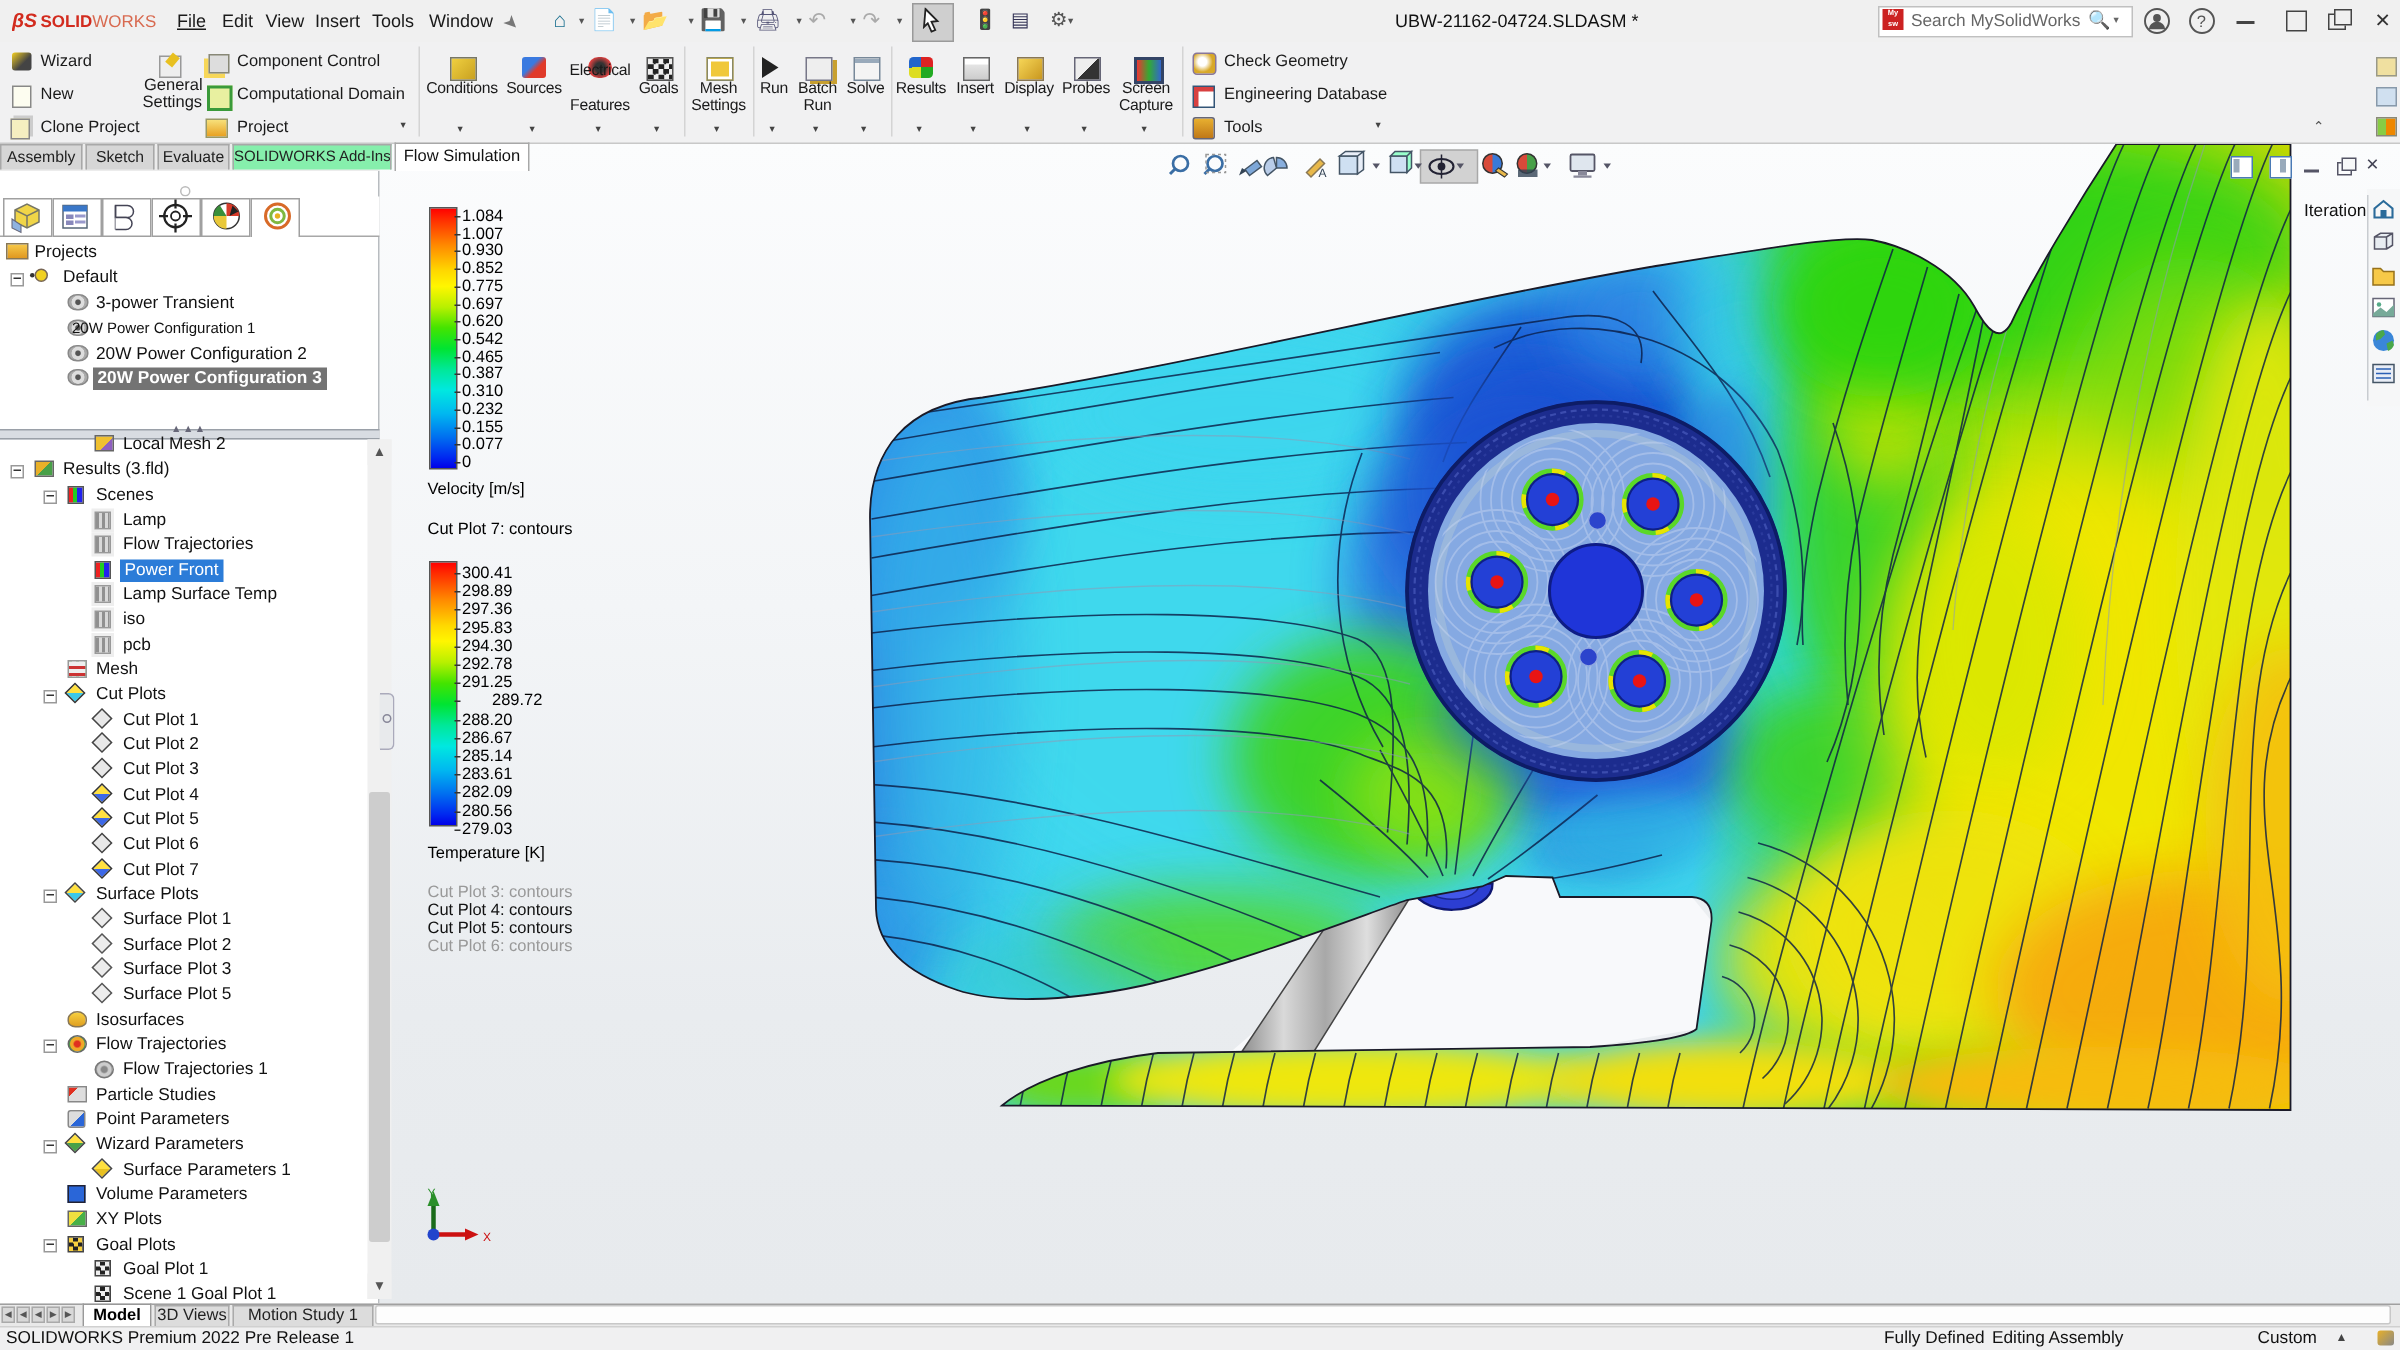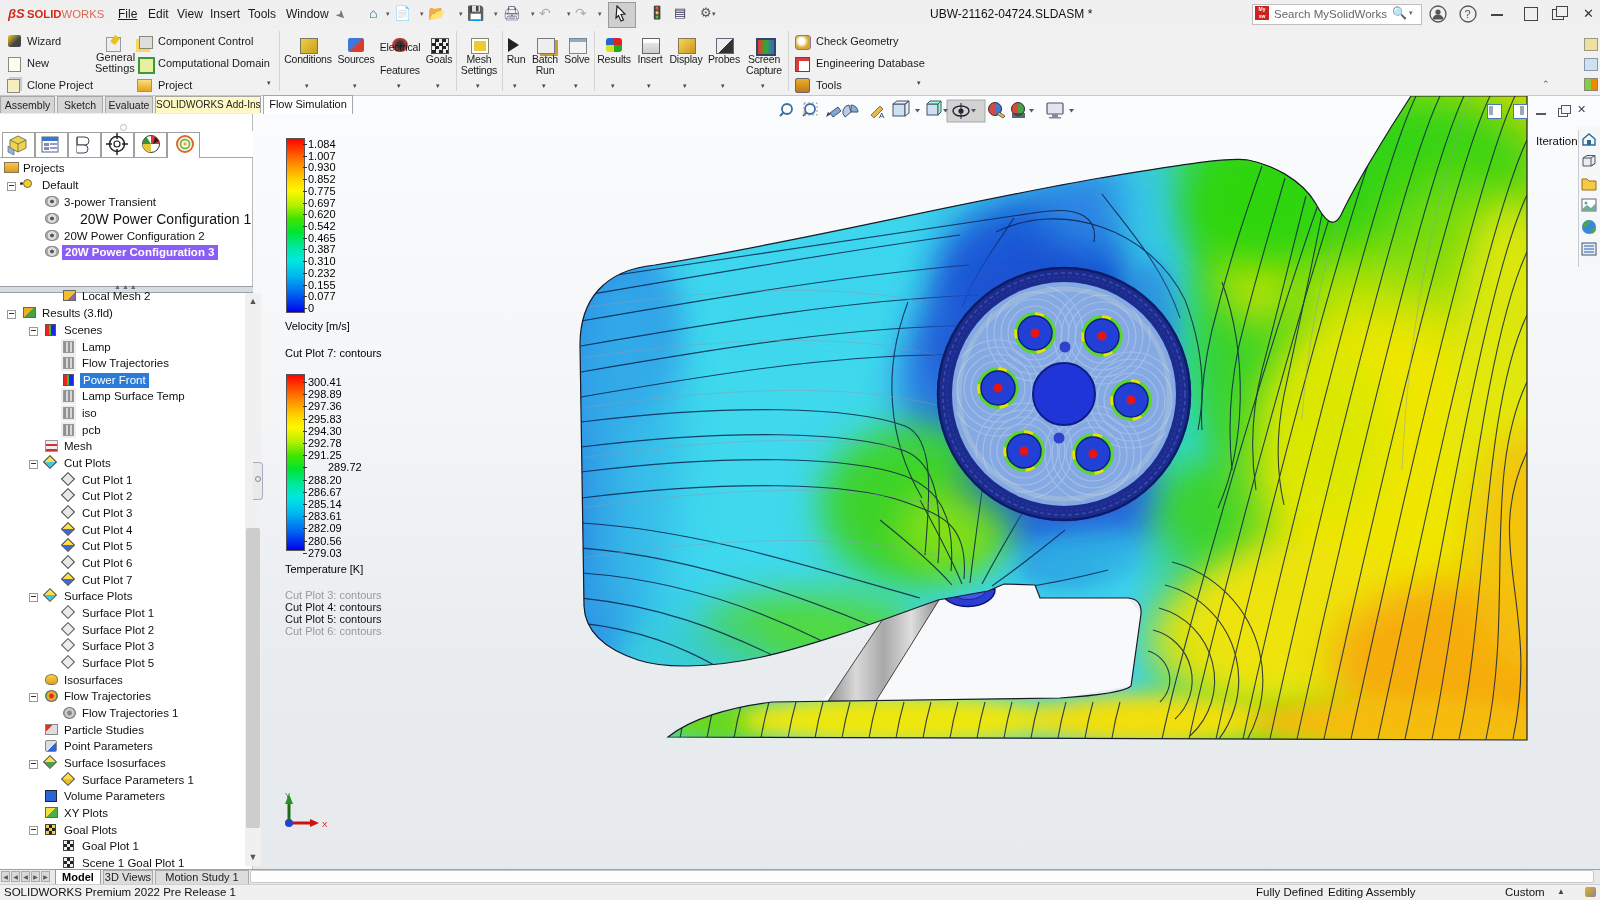--- a/index.html
+++ b/index.html
@@ -442,21 +442,21 @@
 <div class="abs t11 nw" style="left:816px;top:79px;">Tools</div>
 <div class="abs nw" style="left:917px;top:79px;font-size:7px;color:#444;">▾</div>
 <div class="abs nw" style="left:1542px;top:79px;font-size:9px;color:#555;">⌃</div>
 <div class="abs" style="left:1584px;top:38px;width:12px;height:11px;background:#f0e0a0;border:1px solid #998;"></div>
 <div class="abs" style="left:1584px;top:58px;width:12px;height:11px;background:#d0e0f0;border:1px solid #89a;"></div>
 <div class="abs" style="left:1584px;top:78px;width:12px;height:11px;background:conic-gradient(#e80 0 50%,#8c4 0);border:1px solid #887;"></div>
 <div class="abs" style="left:0;top:96px;width:253px;height:18px;background:#ececec;"></div>
 <div class="abs" style="left:0px;top:96px;width:55px;height:17px;background:#d6d6d6;border:1px solid #a8a8a8;border-bottom:none;box-sizing:border-box;font-size:10.5px;color:#222;text-align:center;line-height:16px;white-space:nowrap;overflow:hidden;">Assembly</div>
 <div class="abs" style="left:57px;top:96px;width:46px;height:17px;background:#d6d6d6;border:1px solid #a8a8a8;border-bottom:none;box-sizing:border-box;font-size:10.5px;color:#222;text-align:center;line-height:16px;white-space:nowrap;overflow:hidden;">Sketch</div>
 <div class="abs" style="left:105px;top:96px;width:48px;height:17px;background:#d6d6d6;border:1px solid #a8a8a8;border-bottom:none;box-sizing:border-box;font-size:10.5px;color:#222;text-align:center;line-height:16px;white-space:nowrap;overflow:hidden;">Evaluate</div>
-<div class="abs" style="left:155px;top:96px;width:106px;height:17px;background:#fef9c3;border:1px solid #a8a8a8;border-bottom:none;box-sizing:border-box;font-size:10px;color:#222;text-align:center;line-height:16px;white-space:nowrap;overflow:hidden;">SOLIDWORKS Add-Ins</div>
+<div class="abs" style="left:155px;top:96px;width:106px;height:17px;background:#86efac;border:1px solid #a8a8a8;border-bottom:none;box-sizing:border-box;font-size:10px;color:#222;text-align:center;line-height:16px;white-space:nowrap;overflow:hidden;">SOLIDWORKS Add-Ins</div>
 <div class="abs" style="left:263px;top:95px;width:90px;height:19px;background:#fff;border:1px solid #a8a8a8;border-bottom:none;box-sizing:border-box;font-size:11px;color:#111;text-align:center;line-height:17px;white-space:nowrap;">Flow Simulation</div>
 <div class="abs" style="left:0;top:114px;width:253px;height:755px;background:#fff;border-right:1px solid #b8bcc0;box-sizing:border-box;"></div>
 <div class="abs" style="left:120px;top:124px;width:5px;height:5px;border:1px solid #bbb;border-radius:50%;"></div>
 <div class="abs" style="left:0px;top:131px;width:253px;height:27px;border-bottom:1px solid #a8a8a8;box-sizing:border-box;background:#fff;"></div>
 <div class="abs" style="left:2px;top:132px;width:33px;height:26px;border:1px solid #a0a0a0;border-bottom:1px solid #a0a0a0;box-sizing:border-box;background:#fff;"></div>
 <div class="abs" style="left:35px;top:132px;width:33px;height:26px;border:1px solid #a0a0a0;border-bottom:1px solid #a0a0a0;box-sizing:border-box;background:#fff;"></div>
 <div class="abs" style="left:68px;top:132px;width:33px;height:26px;border:1px solid #a0a0a0;border-bottom:1px solid #a0a0a0;box-sizing:border-box;background:#fff;"></div>
 <div class="abs" style="left:101px;top:132px;width:33px;height:26px;border:1px solid #a0a0a0;border-bottom:1px solid #a0a0a0;box-sizing:border-box;background:#fff;"></div>
 <div class="abs" style="left:134px;top:132px;width:33px;height:26px;border:1px solid #a0a0a0;border-bottom:1px solid #a0a0a0;box-sizing:border-box;background:#fff;"></div>
 <div class="abs" style="left:167px;top:132px;width:33px;height:26px;border:1px solid #a0a0a0;border-bottom:none;box-sizing:border-box;background:#fff;"></div>
@@ -491,25 +491,25 @@
 <div class="abs nw" style="left:114px;top:283px;font-size:7px;color:#667;letter-spacing:1px;">▲▲▲</div>
 <div class="abs" style="left:4px;top:162.0px;background:linear-gradient(180deg,#f7c948,#e09820);border:1px solid #875;width:15px;height:11px;box-sizing:border-box;"></div>
 <div class="abs nw" style="left:23px;top:161.0px;font-size:11.5px;color:#111;line-height:15px;">Projects</div>
 <div class="abs" style="left:7px;top:181.5px;width:9px;height:9px;border:1px solid #999;background:#fff;box-sizing:border-box;"></div>
 <div class="abs" style="left:8.5px;top:184.5px;width:5px;height:1px;background:#333;"></div>
 <div class="abs" style="left:23px;top:179.0px;background:#f0d020;border:1px solid #765;width:9px;height:9px;border-radius:50%;box-shadow:-6px 0 0 -3px #333;box-sizing:border-box;"></div>
 <div class="abs nw" style="left:42px;top:178.0px;font-size:11.5px;color:#111;line-height:15px;">Default</div>
 <div class="abs" style="left:45px;top:196.0px;background:radial-gradient(circle,#555 20%,#ddd 30% 55%,#aaa 60%);border:1px solid #888;width:14px;height:11px;border-radius:45%;box-sizing:border-box;"></div>
 <div class="abs nw" style="left:64px;top:195.0px;font-size:11.5px;color:#111;line-height:15px;">3-power Transient</div>
 <div class="abs" style="left:45px;top:213.0px;background:radial-gradient(circle,#555 20%,#ddd 30% 55%,#aaa 60%);border:1px solid #888;width:14px;height:11px;border-radius:45%;box-sizing:border-box;"></div>
-<div class="abs nw" style="left:80px;top:212.0px;font-size:14px;color:#111;line-height:15px;">20W Power Configuration 1</div>
+<div class="abs nw" style="left:48px;top:212.0px;font-size:10px;color:#111;line-height:15px;">20W Power Configuration 1</div>
 <div class="abs" style="left:45px;top:230.0px;background:radial-gradient(circle,#555 20%,#ddd 30% 55%,#aaa 60%);border:1px solid #888;width:14px;height:11px;border-radius:45%;box-sizing:border-box;"></div>
 <div class="abs nw" style="left:64px;top:229.0px;font-size:11.5px;color:#111;line-height:15px;">20W Power Configuration 2</div>
 <div class="abs" style="left:45px;top:246.0px;background:radial-gradient(circle,#555 20%,#ddd 30% 55%,#aaa 60%);border:1px solid #888;width:14px;height:11px;border-radius:45%;box-sizing:border-box;"></div>
-<div class="abs nw" style="left:62px;top:245.0px;height:15px;background:#8b5cf6;color:#fff;font-size:11.5px;font-weight:bold;line-height:15px;padding:0 3px;">20W Power Configuration 3</div>
+<div class="abs nw" style="left:62px;top:245.0px;height:15px;background:#737373;color:#fff;font-size:11.5px;font-weight:bold;line-height:15px;padding:0 3px;">20W Power Configuration 3</div>
 <div class="abs" style="left:63px;top:290.0px;background:linear-gradient(135deg,#f0c030 60%,#9060c0 60%);border:1px solid #666;width:13px;height:11px;box-sizing:border-box;"></div>
 <div class="abs nw" style="left:82px;top:289.0px;font-size:11.5px;color:#111;line-height:15px;">Local Mesh 2</div>
 <div class="abs" style="left:7px;top:309.5px;width:9px;height:9px;border:1px solid #999;background:#fff;box-sizing:border-box;"></div>
 <div class="abs" style="left:8.5px;top:312.5px;width:5px;height:1px;background:#333;"></div>
 <div class="abs" style="left:23px;top:307.0px;background:linear-gradient(135deg,#e8b028 50%,#48a048 50%);border:1px solid #666;width:13px;height:11px;box-sizing:border-box;"></div>
 <div class="abs nw" style="left:42px;top:306.0px;font-size:11.5px;color:#111;line-height:15px;">Results (3.fld)</div>
 <div class="abs" style="left:29px;top:326.5px;width:9px;height:9px;border:1px solid #999;background:#fff;box-sizing:border-box;"></div>
 <div class="abs" style="left:30.5px;top:329.5px;width:5px;height:1px;background:#333;"></div>
 <div class="abs" style="left:45px;top:324.0px;background:linear-gradient(90deg,#e22 0 30%,#2c2 30% 60%,#22e 60%);border:1px solid #555;width:11px;height:12px;box-sizing:border-box;"></div>
 <div class="abs nw" style="left:64px;top:323.0px;font-size:11.5px;color:#111;line-height:15px;">Scenes</div>
@@ -565,21 +565,21 @@
 <div class="abs nw" style="left:64px;top:689.0px;font-size:11.5px;color:#111;line-height:15px;">Flow Trajectories</div>
 <div class="abs" style="left:63px;top:707.0px;background:radial-gradient(circle,#888 25%,#ccc 40% 60%,#999 70%);border-radius:50%;width:13px;height:12px;border:1px solid #777;box-sizing:border-box;"></div>
 <div class="abs nw" style="left:82px;top:706.0px;font-size:11.5px;color:#111;line-height:15px;">Flow Trajectories 1</div>
 <div class="abs" style="left:45px;top:723.5px;background:linear-gradient(135deg,#e03020 30%,#ddd 30%);width:13px;height:11px;border:1px solid #888;box-sizing:border-box;"></div>
 <div class="abs nw" style="left:64px;top:722.5px;font-size:11.5px;color:#111;line-height:15px;">Particle Studies</div>
 <div class="abs" style="left:45px;top:740.0px;background:linear-gradient(135deg,#ddd 55%,#2a66d8 55%);width:12px;height:12px;border:1px solid #888;border-radius:2px;box-sizing:border-box;"></div>
 <div class="abs nw" style="left:64px;top:739.0px;font-size:11.5px;color:#111;line-height:15px;">Point Parameters</div>
 <div class="abs" style="left:29px;top:759.5px;width:9px;height:9px;border:1px solid #999;background:#fff;box-sizing:border-box;"></div>
 <div class="abs" style="left:30.5px;top:762.5px;width:5px;height:1px;background:#333;"></div>
 <div class="abs" style="left:45px;top:757.0px;background:linear-gradient(135deg,#ffe040 50%,#48a048 50%);border:1px solid #444;width:10px;height:10px;transform:rotate(45deg);box-sizing:border-box;"></div>
-<div class="abs nw" style="left:64px;top:756.0px;font-size:11.5px;color:#111;line-height:15px;">Surface Isosurfaces</div>
+<div class="abs nw" style="left:64px;top:756.0px;font-size:11.5px;color:#111;line-height:15px;">Wizard Parameters</div>
 <div class="abs" style="left:63px;top:773.5px;background:linear-gradient(135deg,#ffe040 50%,#e8c020 50%);border:1px solid #444;width:10px;height:10px;transform:rotate(45deg);box-sizing:border-box;"></div>
 <div class="abs nw" style="left:82px;top:772.5px;font-size:11.5px;color:#111;line-height:15px;">Surface Parameters 1</div>
 <div class="abs" style="left:45px;top:790.0px;background:#2a66d8;width:12px;height:12px;border:1px solid #223;color:#fff;box-sizing:border-box;"></div>
 <div class="abs nw" style="left:64px;top:789.0px;font-size:11.5px;color:#111;line-height:15px;">Volume Parameters</div>
 <div class="abs" style="left:45px;top:807.0px;background:linear-gradient(135deg,#f0e040 50%,#48b048 50%);width:13px;height:11px;border:1px solid #666;box-sizing:border-box;"></div>
 <div class="abs nw" style="left:64px;top:806.0px;font-size:11.5px;color:#111;line-height:15px;">XY Plots</div>
 <div class="abs" style="left:29px;top:826.0px;width:9px;height:9px;border:1px solid #999;background:#fff;box-sizing:border-box;"></div>
 <div class="abs" style="left:30.5px;top:829.0px;width:5px;height:1px;background:#333;"></div>
 <div class="abs" style="left:45px;top:823.5px;background:repeating-conic-gradient(#222 0 25%,#f7d040 0 50%) 0 0/6px 6px;width:11px;height:11px;border:1px solid #444;box-sizing:border-box;"></div>
 <div class="abs nw" style="left:64px;top:822.5px;font-size:11.5px;color:#111;line-height:15px;">Goal Plots</div>

